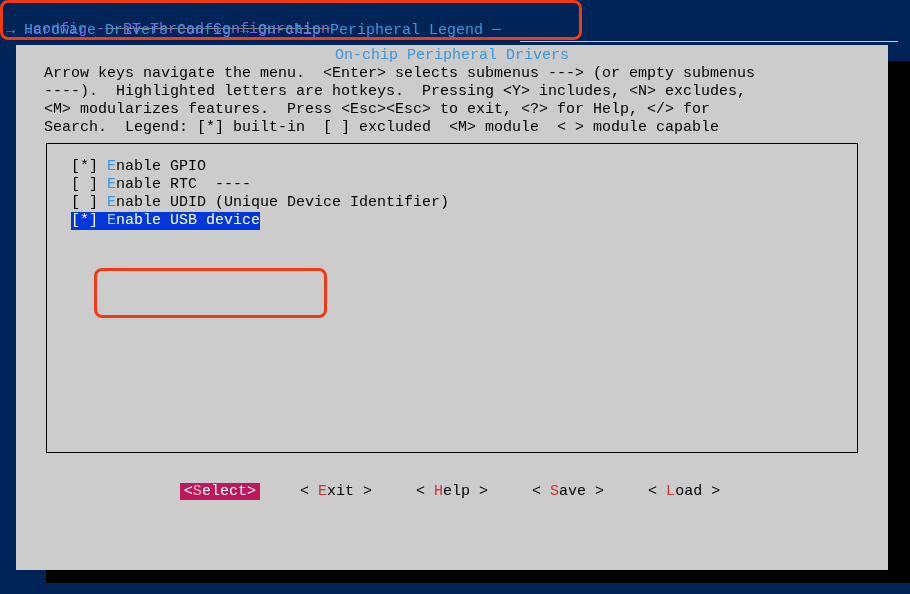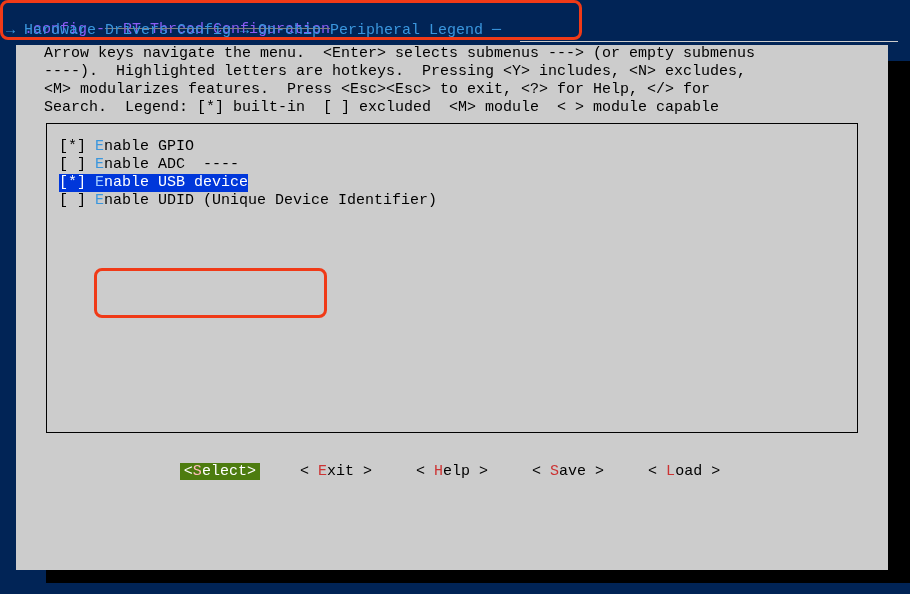--- a/index.html
+++ b/index.html
@@ -60,21 +60,21 @@
   .help-text {
     padding: 0 20px 0 28px;
     white-space: pre-wrap;
     color: #000000;
     line-height: 18px;
   }
   .inner-box {
     margin: 6px 30px 0 30px;
     border: 1px solid #000;
     height: 310px;
-    padding: 14px 12px 8px 12px;
+    padding: 14px 12px 8px 24px;
     background: #cccccc;
   }
   .menu-line {
     white-space: pre;
     line-height: 18px;
     color: #000;
   }
   .hotkey-letter { color: #3a96dd; }
   .selected-line {
     background: #0037da;
@@ -82,21 +82,21 @@
     display: inline-block;
   }
   .selected-line .hotkey-letter { color: #9ecaff; }
   .buttons-row {
     text-align: center;
     margin-top: 30px;
     color: #000;
     white-space: pre;
   }
   .btn { display: inline-block; padding: 0 4px; }
-  .btn-selected { background: #4d7c0f; color: #fff; }
+  .btn-selected { background: #be185d; color: #fff; }
   .btn-hot { color: #cc3333; }
   .btn-selected .btn-hot { color: #ffbbbb; }
   .hr-top {
     position: absolute;
     top: 41px; left: 520px;
     width: 378px;
     height: 1px;
     background: #cccccc;
   }
 </style>
@@ -105,31 +105,32 @@
 
 <div class="top-line">
   <span>.config -</span><span class="struck">  RT-Thread Configuration</span>
 </div>
 <div class="breadcrumb">→ Hardware Drivers Config → On-chip Peripheral Legend ─</div>
 <div class="hr-top"></div>
 
 <div class="shadow"></div>
 
 <div class="screen">
+  <div class="dialog-title">On-chip Peripheral Drivers</div>
   <div class="help-text">Arrow keys navigate the menu.  &lt;Enter&gt; selects submenus ---&gt; (or empty submenus
 ----).  Highlighted letters are hotkeys.  Pressing &lt;Y&gt; includes, &lt;N&gt; excludes,
 &lt;M&gt; modularizes features.  Press &lt;Esc&gt;&lt;Esc&gt; to exit, &lt;?&gt; for Help, &lt;/&gt; for
 Search.  Legend: [*] built-in  [ ] excluded  &lt;M&gt; module  &lt; &gt; module capable</div>
 
   <div class="inner-box">
     <div id="menu-lines">
         <div class="menu-line">[*] <span class="hotkey-letter">E</span>nable GPIO</div>
-        <div class="menu-line">[ ] <span class="hotkey-letter">E</span>nable ADC  ----</div>
+        <div class="menu-line">[ ] <span class="hotkey-letter">E</span>nable RTC  ----</div>
+        <div class="menu-line">[ ] <span class="hotkey-letter">E</span>nable UDID (Unique Device Identifier)</div>
         <div class="menu-line"><span class="selected-line">[*] <span class="hotkey-letter">E</span>nable USB device</span></div>
-        <div class="menu-line">[ ] <span class="hotkey-letter">E</span>nable UDID (Unique Device Identifier)</div>
       </div>
   </div>
 
   <div class="buttons-row" id="buttons-row"><span class="btn btn-selected">&lt;<span class="btn-hot">S</span>elect&gt;</span>    <span class="btn">&lt; <span class="btn-hot">E</span>xit &gt;</span>    <span class="btn">&lt; <span class="btn-hot">H</span>elp &gt;</span>    <span class="btn">&lt; <span class="btn-hot">S</span>ave &gt;</span>    <span class="btn">&lt; <span class="btn-hot">L</span>oad &gt;</span></div>
 </div>
 
 <div class="redbox redbox1"></div>
 <div class="redbox redbox2"></div>
 
 </body></html>

